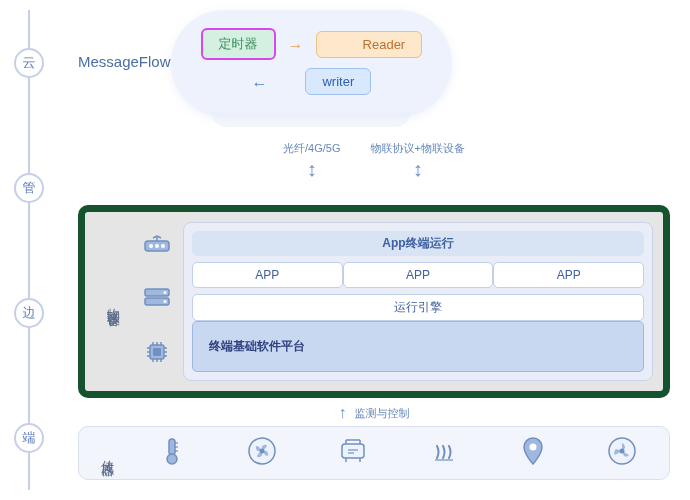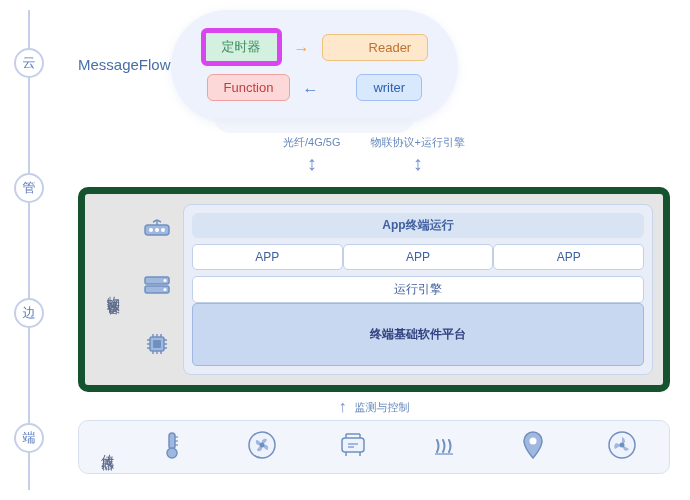--- a/index.html
+++ b/index.html
@@ -110,21 +110,21 @@
     .cloud-box {
       padding: 5px 16px;
       border-radius: 6px;
       font-size: 13px;
       font-weight: 500;
     }
 
     .box-green {
       background: #d4f0e0;
       color: #3a8a5a;
-      border: 5px solid #d946ef;
+      border: 2px solid #d946ef;
     }
 
     .box-orange {
       background: #fde8cc;
       color: #c07030;
       border: 1px solid #f0c080;
       padding-left: 46px;
     }
 
     .box-pink {
@@ -149,21 +149,21 @@
       color: #5080d0;
       font-size: 16px;
     }
 
     
     .connector-row {
       display: flex;
       align-items: center;
       justify-content: center;
       gap: 30px;
-      margin: 12px 0;
+      margin: 24px 0;
       font-size: 12px;
       color: #6688bb;
     }
 
     .connector-line {
       display: flex;
       flex-direction: column;
       align-items: center;
       gap: 2px;
     }
@@ -256,22 +256,22 @@
       padding: 4px;
       font-size: 12px;
       color: #4060a0;
       margin-bottom: 0;
       border: 1px solid #c0d0e8;
     }
 
     .edge-platform {
       background: #c8d8f0;
       border-radius: 5px;
-      text-align: center;
-      padding: 22px;
+      text-align: left;
+      padding: 16px;
       font-size: 12px;
       color: #304080;
       font-weight: 600;
       border: 1px solid #a0b8e0;
     }
 
     
     .monitor-row {
       display: flex;
       align-items: center;
@@ -334,34 +334,33 @@
 
   <div class="cloud-section">
     <div class="cloud-title">MessageFlow</div>
     <div class="cloud-shape">
       <div class="cloud-row">
         <div class="cloud-box box-green">定时器</div>
         <span class="arrow-right">→</span>
         <div class="cloud-box box-orange">Reader</div>
       </div>
       <div class="cloud-row">
-        <div class="cloud-box box-pink">Function</div>
         <span class="arrow-left">←</span>
         <div class="cloud-box box-blue">writer</div>
       </div>
     </div>
   </div>
 
   <div class="connector-row">
     <div class="connector-line">
       <span class="connector-label">光纤/4G/5G</span>
       <span class="connector-arrow">↕</span>
     </div>
     <div class="connector-line">
-      <span class="connector-label">物联协议+运行引擎</span>
+      <span class="connector-label">物联协议+物联设备</span>
       <span class="connector-arrow">↕</span>
     </div>
   </div>
 
   <div class="edge-section">
     <div class="edge-label">
       <span style="writing-mode:vertical-rl;letter-spacing:2px;font-size:13px;">物联设备</span>
     </div>
     <div class="edge-icons-col">
 

